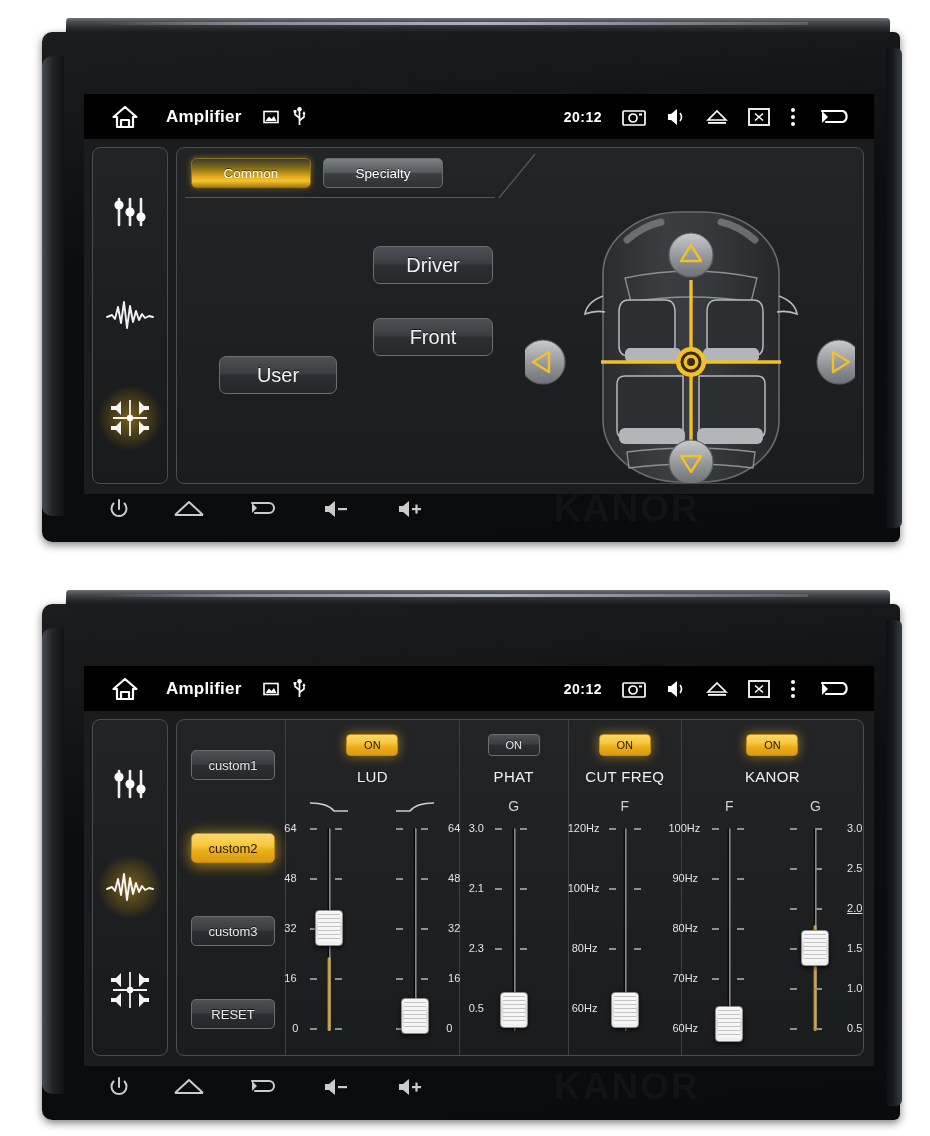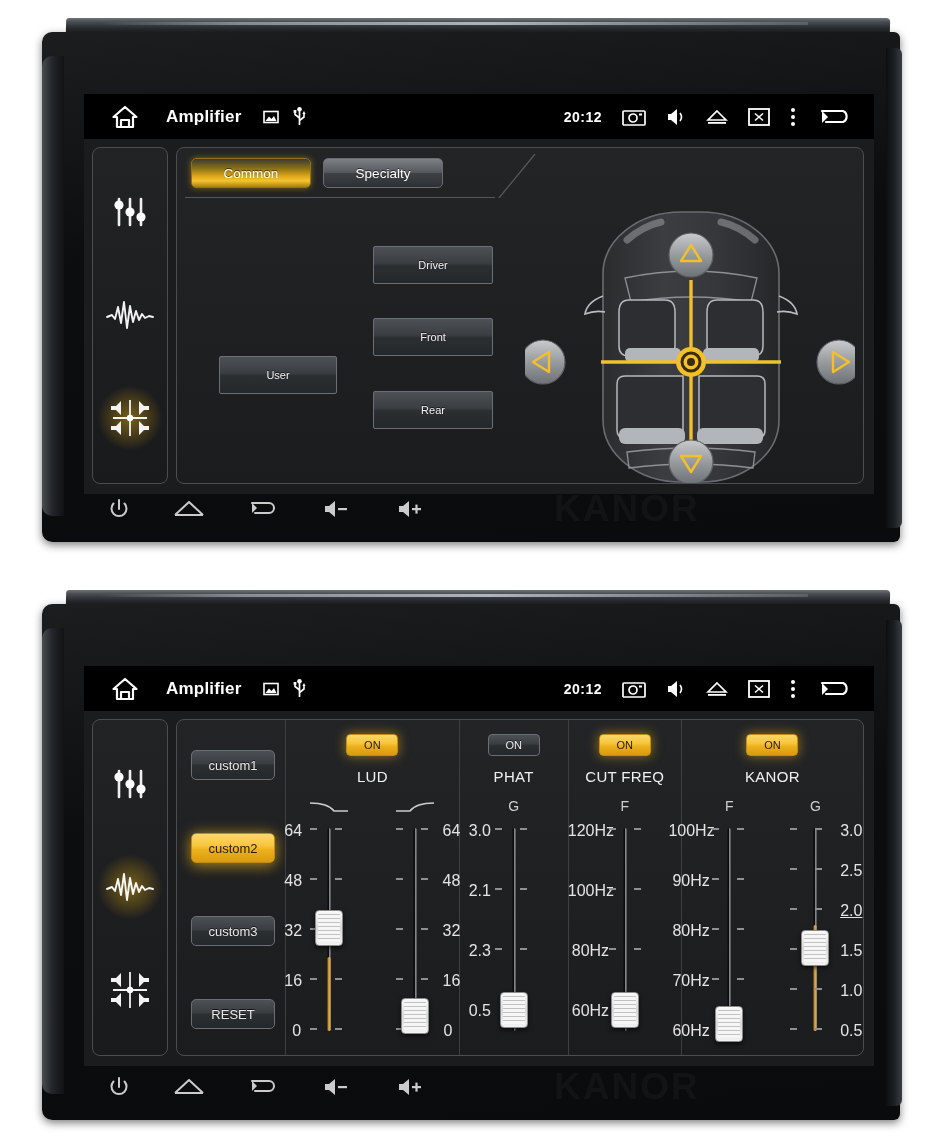--- a/index.html
+++ b/index.html
@@ -107,22 +107,22 @@
   .tab-diag{
     position:absolute; top:6px; left:318px; width:44px; height:44px; z-index:2;
   }
 
   
   .d1-body{ position:absolute; top:56px; left:0; right:0; bottom:0; display:flex; }
   .d1-left{ width: 340px; position:relative; }
   .d1-right{ flex:1; position:relative; }
 
   .btn3d{
-    position:absolute; border-radius:2px; display:flex; align-items:center; justify-content:center;
-    font-size:11px; color:#f2f2f2; border:1px solid #6b6e72;
+    position:absolute; border-radius:7px; display:flex; align-items:center; justify-content:center;
+    font-size:20px; color:#f2f2f2; border:1px solid #6b6e72;
     background: linear-gradient(180deg,#4d5054 0%,#3a3d41 45%,#2c2f32 52%,#25282b 100%);
     text-shadow: 0 -1px 0 rgba(0,0,0,.7);
   }
   .btn3d.on{
     color:#1b1405;
     background: linear-gradient(180deg,#fbd86a 0%,#f6c53c 40%,#eeb11d 55%,#d99a10 100%);
     border-color:#c08d12;
     box-shadow: 0 0 14px rgba(246,193,40,.55), 0 4px 12px rgba(240,180,20,.35);
     text-shadow:none;
   }
@@ -183,21 +183,21 @@
     position:absolute; left:50%; transform:translateX(-50%);
     width: 3px; top: 8px; bottom: 12px;
     background: linear-gradient(90deg,#0a0a0a 0%,#0a0a0a 55%,#7e8083 56%,#9a9c9f 100%);
     border-radius:2px;
   }
   .fill{
     position:absolute; left:50%; transform:translateX(-50%);
     width: 3px; background: linear-gradient(90deg,#b4842a,#e9b85c);
     border-radius:2px;
   }
-  .ticklab{ position:absolute; font-size:16px; color:#e4e4e4; white-space:nowrap; }
+  .ticklab{ position:absolute; font-size:11px; color:#e4e4e4; white-space:nowrap; }
   .tickdash{ position:absolute; width:7px; height:1.5px; background:#8e9093; }
   .knob{
     position:absolute; left:50%; transform:translateX(-50%);
     width: 28px; height: 36px; border-radius:4px;
     background: linear-gradient(180deg,#fafafa 0%,#d7d7d7 50%,#f2f2f2 100%);
     border:1px solid #8c8c8c;
     box-shadow: 0 2px 4px rgba(0,0,0,.65);
     overflow:hidden;
   }
   .knob:after{
@@ -332,21 +332,20 @@
                 <path d="M40 0 L4 44" stroke="#55585b" stroke-width="1.3" fill="none"></path>
               </svg>
           </div>
 
           <div class="d1-body">
             <div class="d1-left">
               <div class="btn3d" style="left:42px; top:152px; width:118px; height:38px;">User</div>
 
               <div class="btn3d" style="left:196px; top:42px; width:120px; height:38px;">Driver</div>
               <div class="btn3d" style="left:196px; top:114px; width:120px; height:38px;">Front</div>
-              <div class="btn3d" style="left:196px; top:187px; width:120px; height:38px;">Rear</div>
             </div>
 
             <div class="d1-right">
               <svg width="330" height="300" viewBox="0 0 330 300" style="position:absolute; left:8px; top:-4px;">
                 <defs>
                   <linearGradient id="carBody" x1="0" y1="0" x2="1" y2="0">
                     <stop offset="0%" stop-color="#2a2c2e"></stop>
                     <stop offset="35%" stop-color="#3b3d40"></stop>
                     <stop offset="65%" stop-color="#35373a"></stop>
                     <stop offset="100%" stop-color="#252729"></stop>

